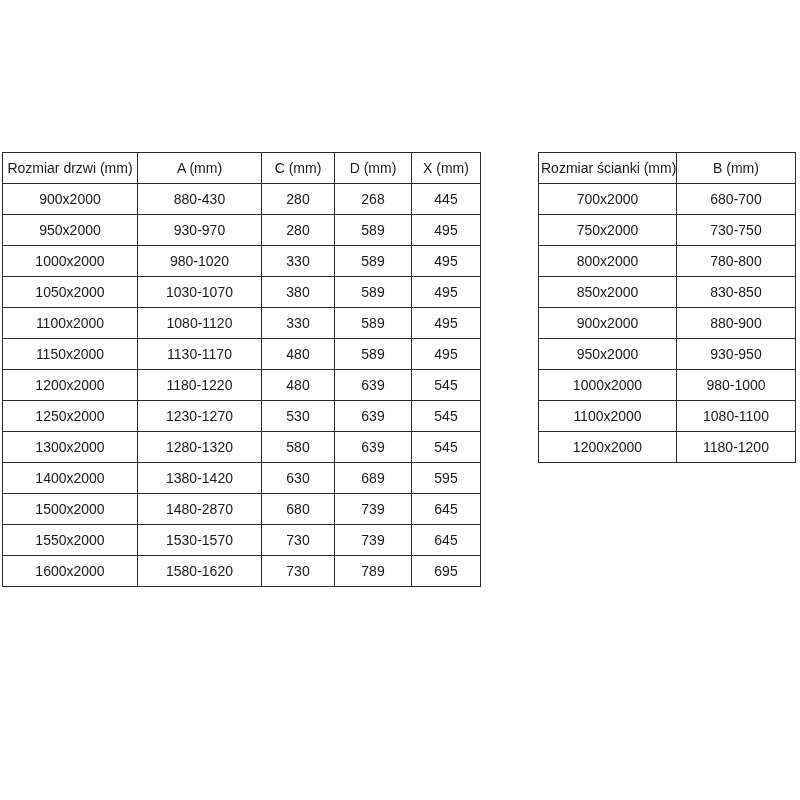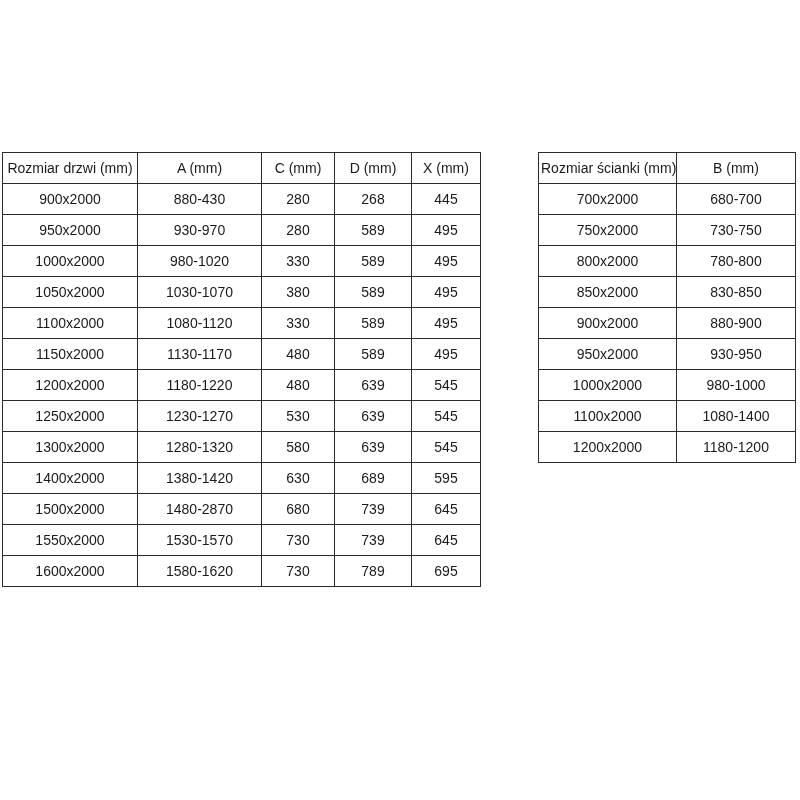--- a/index.html
+++ b/index.html
@@ -200,21 +200,21 @@
         <tr>
           <td>950x2000</td>
           <td>930-950</td>
         </tr>
         <tr>
           <td>1000x2000</td>
           <td>980-1000</td>
         </tr>
         <tr>
           <td>1100x2000</td>
-          <td>1080-1400</td>
+          <td>1080-1100</td>
         </tr>
         <tr>
           <td>1200x2000</td>
           <td>1180-1200</td>
         </tr>
       </tbody>
   </table>
 
 </div>
 

